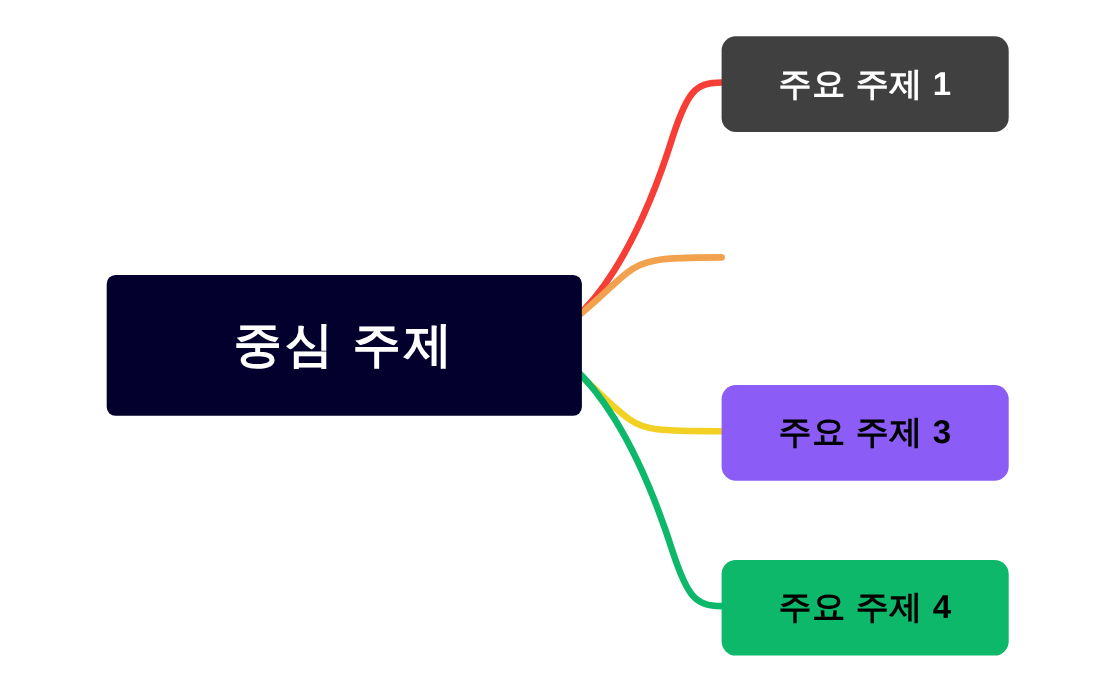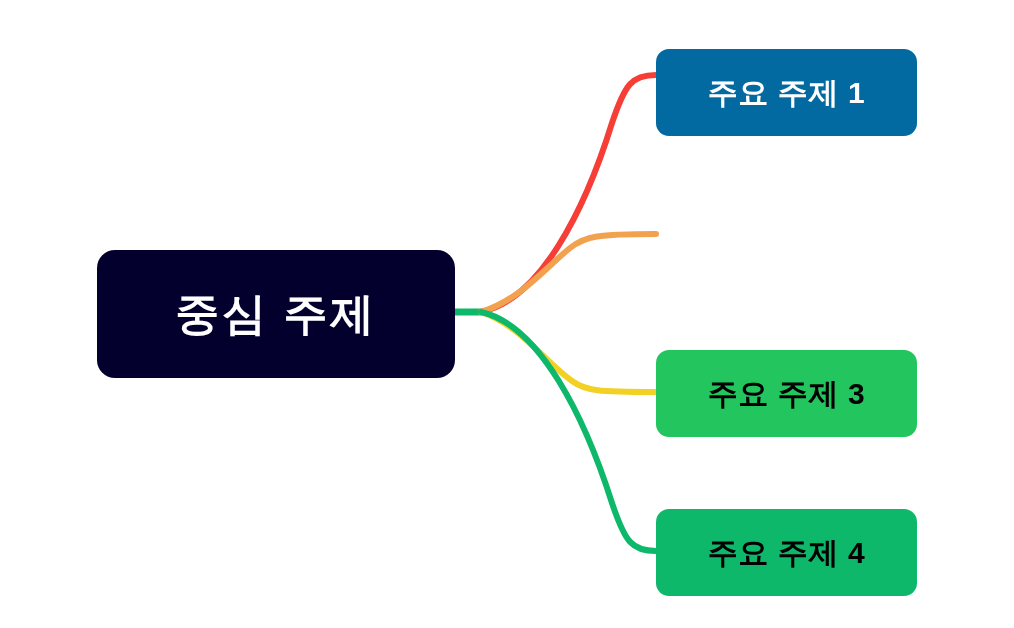--- a/index.html
+++ b/index.html
@@ -36,44 +36,44 @@
     white-space: nowrap;
   }
   .node-label {
     font-weight: bold;
     letter-spacing: 0.02em;
     line-height: 1;
   }
   #root-node {
     left: 97px;
     top: 250px;
-    width: 358px;
+    width: 432px;
     height: 128px;
-    border-radius: 18px;
+    border-radius: 8px;
     background: #04002E;
     z-index: 3;
   }
   #root-node .node-label {
     color: #FFFFFF;
     font-size: 44px;
     letter-spacing: 0.06em;
   }
   .branch-node {
     left: 656px;
     width: 261px;
     height: 87px;
     border-radius: 13px;
     z-index: 3;
   }
   .branch-node .node-label {
     font-size: 30px;
   }
-  #branch-node-1 { top: 33px;  background: #0369a1; margin-top: 16px; }
+  #branch-node-1 { top: 33px;  background: #404040; }
   #branch-node-2 { top: 192px; background: #F2A14E; }
-  #branch-node-3 { top: 350px; background: #22c55e; text-align: right; }
+  #branch-node-3 { top: 350px; background: #8b5cf6; text-align: right; }
   #branch-node-4 { top: 509px; background: #0DB86A; }
   #branch-node-1 .node-label { color: #FFFFFF; }
   #branch-node-2 .node-label { color: #000000; }
   #branch-node-3 .node-label { color: #000000; }
   #branch-node-4 .node-label { color: #000000; }
 </style>
 </head>
 <body>
 
 <div id="mindmap-canvas">

